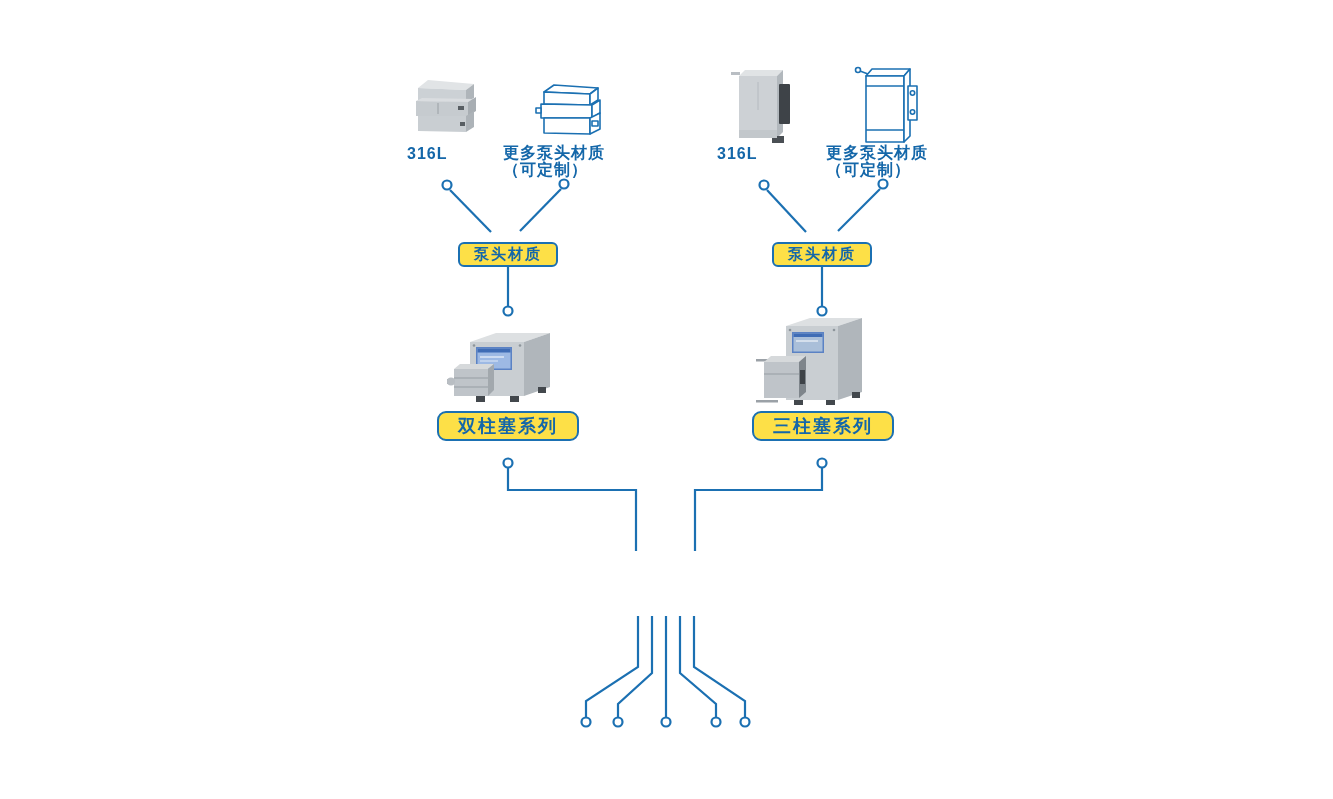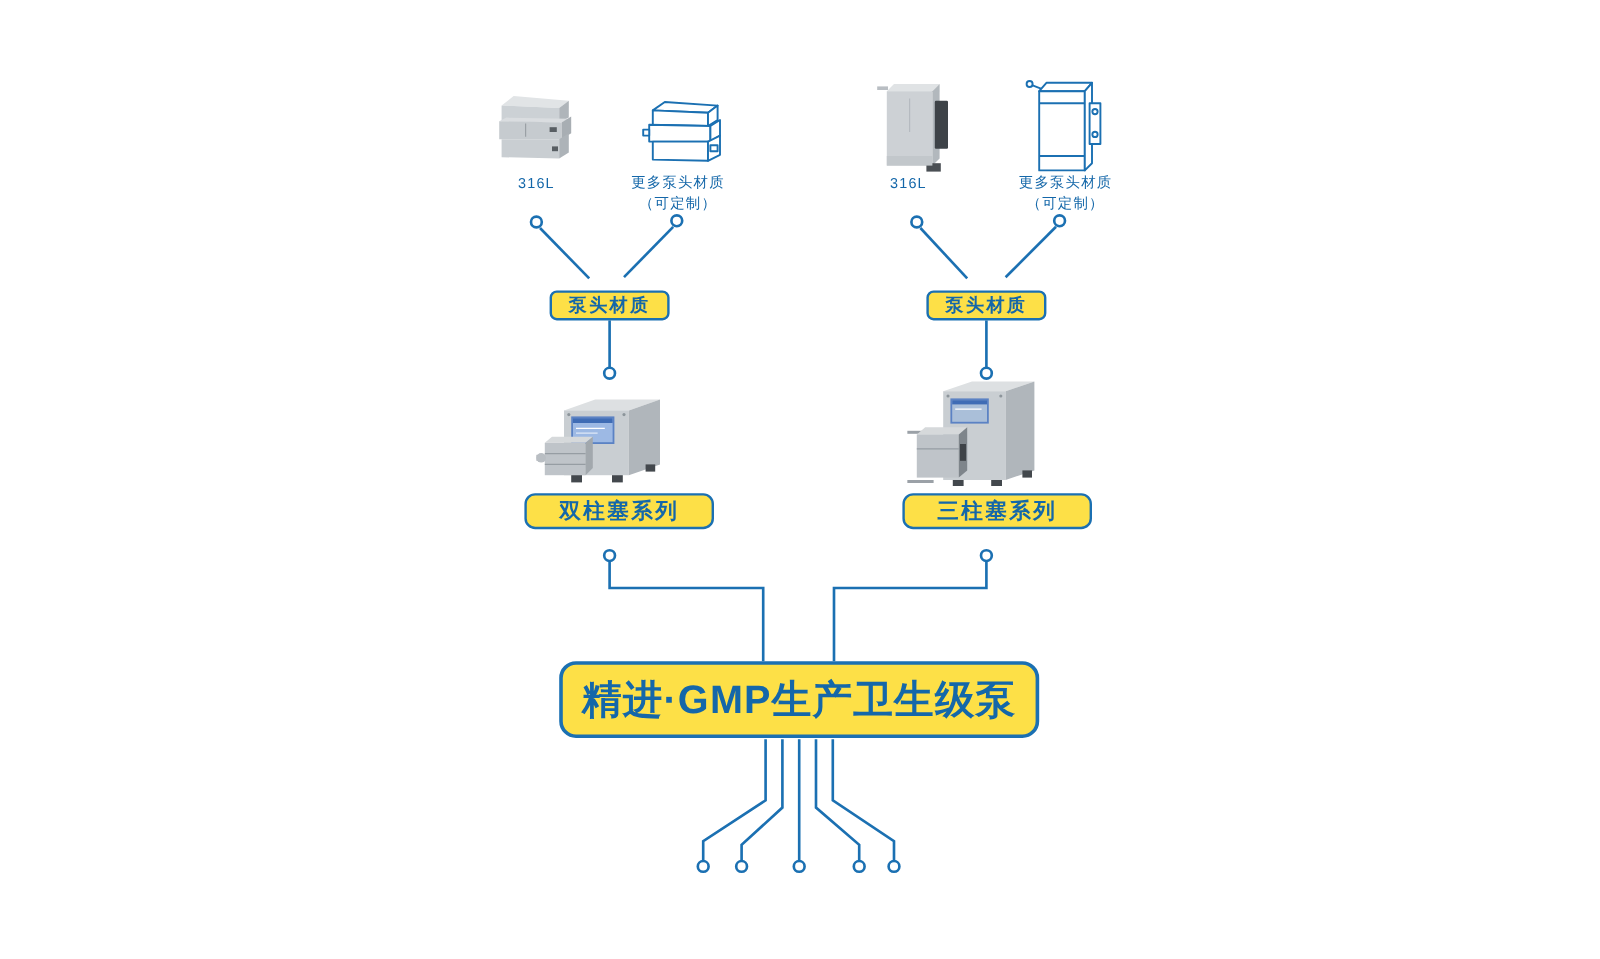--- a/index.html
+++ b/index.html
@@ -17,24 +17,23 @@
     overflow:hidden;
   }
   .connector-layer{
     position:absolute; left:0; top:0; width:1333px; height:799px;
     pointer-events:none;
   }
   .illus{position:absolute;}
   .head-label{
     position:absolute;
     color:var(--text);
-    font-weight:normal;
-    font-size:12px;
+    font-weight:bold;
+    font-size:16px;
     letter-spacing:1px;
-    text-align:center;
     line-height:17px;
   }
   .node-box{
     position:absolute;
     background:#fde047;
     border:2px solid var(--line);
     display:flex;
     align-items:center;
     justify-content:center;
     color:var(--text);
@@ -46,21 +45,21 @@
     font-size:15px;
     letter-spacing:2px;
     width:100px;
     height:25px;
   }
   .series-box{
     border-width:2.5px;
     border-radius:9px;
     font-size:18px;
     letter-spacing:2px;
-    width:158px;
+    width:142px;
     height:30px;
   }
   .title-box{
     border-width:3px;
     border-radius:14px;
     font-size:33px;
     letter-spacing:1px;
     width:400px;
     height:64px;
   }
@@ -224,15 +223,14 @@
     <line x1="8" y1="62" x2="43" y2="62" stroke="#969da3" stroke-width="1"></line>
     <rect x="38" y="88" width="9" height="5" fill="#43484d"></rect>
     <rect x="70" y="88" width="9" height="5" fill="#43484d"></rect>
     <rect x="96" y="80" width="8" height="6" fill="#43484d"></rect>
   </svg>
 
   <div class="node-box series-box" style="left:437px;top:411px">双柱塞系列</div>
 
   <div class="node-box series-box" style="left:752px;top:411px">三柱塞系列</div>
 
-  <div class="node-box title-box" style="left:466px;top:551px">精进·GMP生产卫生级泵</div>
 
 </div>
 
 </body></html>

